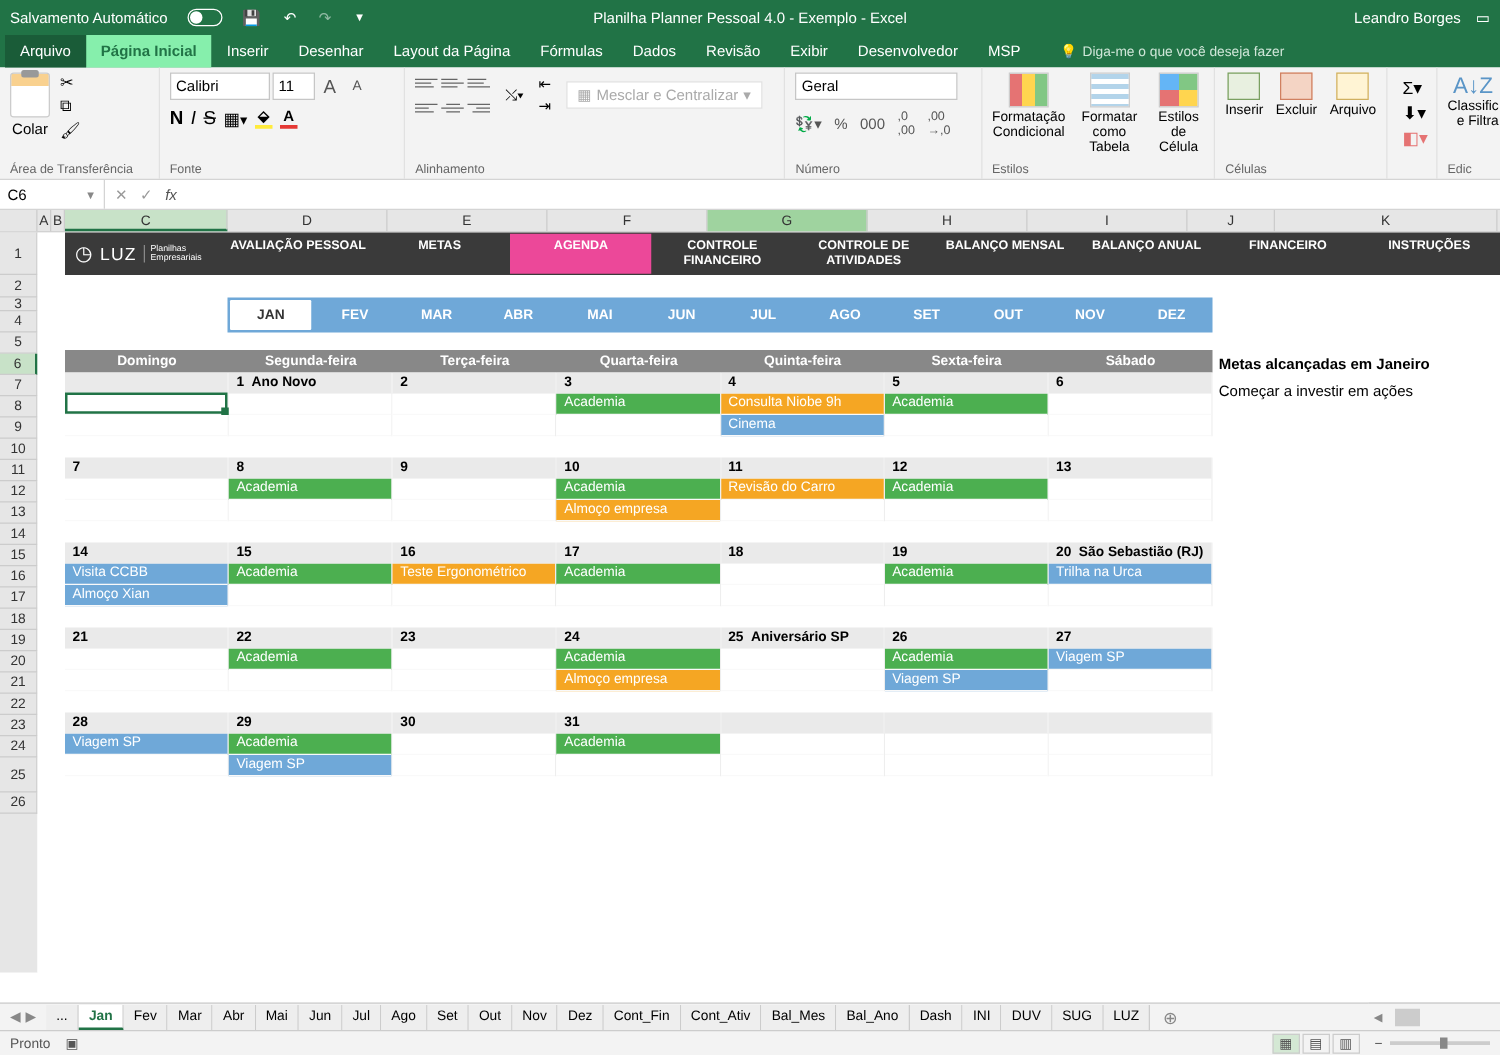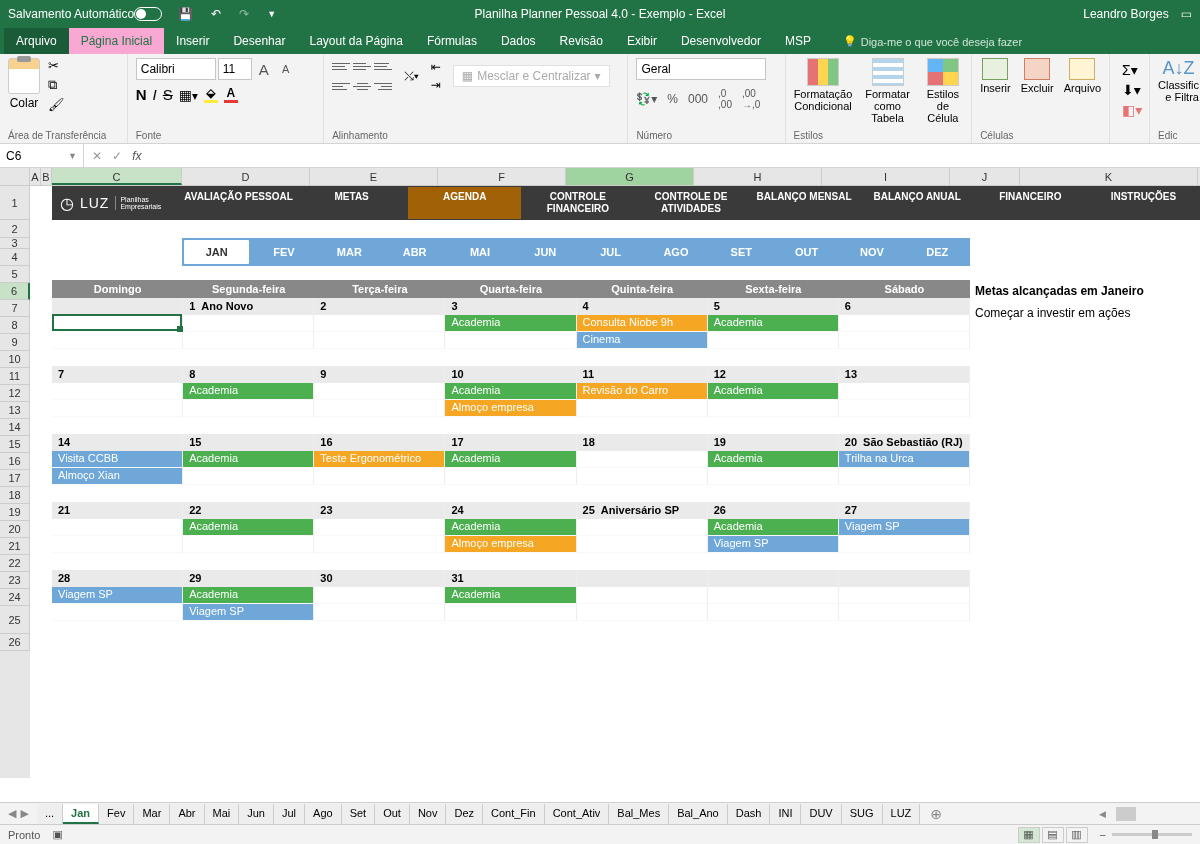--- a/index.html
+++ b/index.html
@@ -1,33 +1,33 @@
 <!DOCTYPE html>
 <html><head>
 <meta charset="utf-8">
 <style>
 * { margin: 0; padding: 0; box-sizing: border-box; font-family: 'Segoe UI', Tahoma, sans-serif; }
 body { background: #fff; font-size: 12px; overflow: hidden; width: 1200px; height: 844px; position: relative; }
 
 
 .title-bar { background: #217346; color: #fff; height: 28px; display: flex; align-items: center; padding: 0 8px; font-size: 12px; }
-.title-bar .auto-save { display: flex; align-items: flex-end; gap: 0; }
+.title-bar .auto-save { display: flex; align-items: flex-end; gap: 16px; }
 .title-bar .auto-save .toggle { width: 28px; height: 14px; border: 1px solid #fff; border-radius: 7px; position: relative; }
 .title-bar .auto-save .toggle::after { content: ''; position: absolute; width: 10px; height: 10px; border-radius: 50%; background: #fff; left: 1px; top: 1px; }
 .title-bar .qat { display: flex; gap: 18px; margin-left: 16px; align-items: center; }
 .title-bar .qat span { cursor: pointer; }
 .title-bar .title-text { position: absolute; left: 50%; transform: translateX(-50%); }
 .title-bar .user { margin-left: auto; margin-right: 12px; }
 .title-bar .win-btns { display: flex; gap: 8px; }
 
 
 .menu-tabs { background: #217346; display: flex; height: 26px; align-items: flex-end; padding-left: 4px; }
 .menu-tabs .tab { color: #fff; padding: 6px 12px; cursor: pointer; font-size: 12px; }
 .menu-tabs .tab.file { background: #1a5c38; }
-.menu-tabs .tab.active { background: #f9a8d4; color: #217346; }
+.menu-tabs .tab.active { background: #86efac; color: #217346; font-weight: bold; }
 .menu-tabs .tell-me { color: #cfe6d8; margin-left: 20px; display: flex; align-items: center; gap: 4px; font-size: 11px; padding: 6px 0; }
 
 
 .ribbon { background: #f3f3f3; border-bottom: 1px solid #d4d4d4; height: 90px; display: flex; }
 .ribbon-group { border-right: 1px solid #e1e1e1; padding: 4px 8px 2px; display: flex; flex-direction: column; justify-content: space-between; }
 .ribbon-group .label { font-size: 10px; color: #666; text-align: left; padding-top: 2px; }
 .ribbon-group .content { display: flex; gap: 8px; align-items: flex-start; flex: 1; }
 .paste-btn { display: flex; flex-direction: column; align-items: center; gap: 2px; cursor: pointer; }
 .paste-icon { width: 32px; height: 36px; background: linear-gradient(#f9d18f 30%, #fff 30%); border: 1px solid #ccc; border-radius: 3px; position: relative; }
 .paste-icon::before { content: ''; position: absolute; top: -3px; left: 8px; width: 14px; height: 6px; background: #999; border-radius: 2px; }
@@ -73,21 +73,21 @@
 .row-headers { width: 30px; background: #e6e6e6; }
 .row-h { border-bottom: 1px solid #ccc; border-right: 1px solid #ccc; text-align: center; font-size: 11px; color: #333; display: flex; align-items: center; justify-content: center; }
 .row-h.active { background: #c8e2c8; border-right: 2px solid #217346; }
 .sheet { flex: 1; position: relative; background: #fff; }
 
 
 .planner-nav { position: absolute; top: 0; left: 22px; right: 0; height: 34px; background: #3a3a3a; display: flex; align-items: center; }
 .planner-nav .logo { width: 130px; color: #fff; font-size: 11px; display: flex; align-items: center; gap: 6px; padding-left: 8px; }
 .planner-nav .logo .luz-text { font-size: 14px; font-weight: 300; letter-spacing: 1px; }
 .planner-nav .nav-item { flex: 1; color: #fff; font-size: 10px; font-weight: bold; text-align: center; padding: 4px 2px; cursor: pointer; line-height: 1.2; }
-.planner-nav .nav-item.active { background: #a16207; }
+.planner-nav .nav-item.active { background: #ec4899; }
 
 
 .months-bar { position: absolute; top: 52px; left: 152px; height: 28px; background: #6fa8d8; display: flex; align-items: center; width: 788px; }
 .months-bar .month { flex: 1; text-align: center; color: #fff; font-weight: bold; font-size: 11px; cursor: pointer; padding: 6px 0; }
 .months-bar .month.active { background: #fff; color: #333; margin: 2px; border-radius: 1px; }
 
 
 .calendar { position: absolute; top: 94px; left: 22px; width: 918px; }
 .cal-header { display: flex; background: #888; }
 .cal-header .day-h { flex: 1; color: #fff; font-weight: bold; text-align: center; font-size: 11px; padding: 3px 0; }

